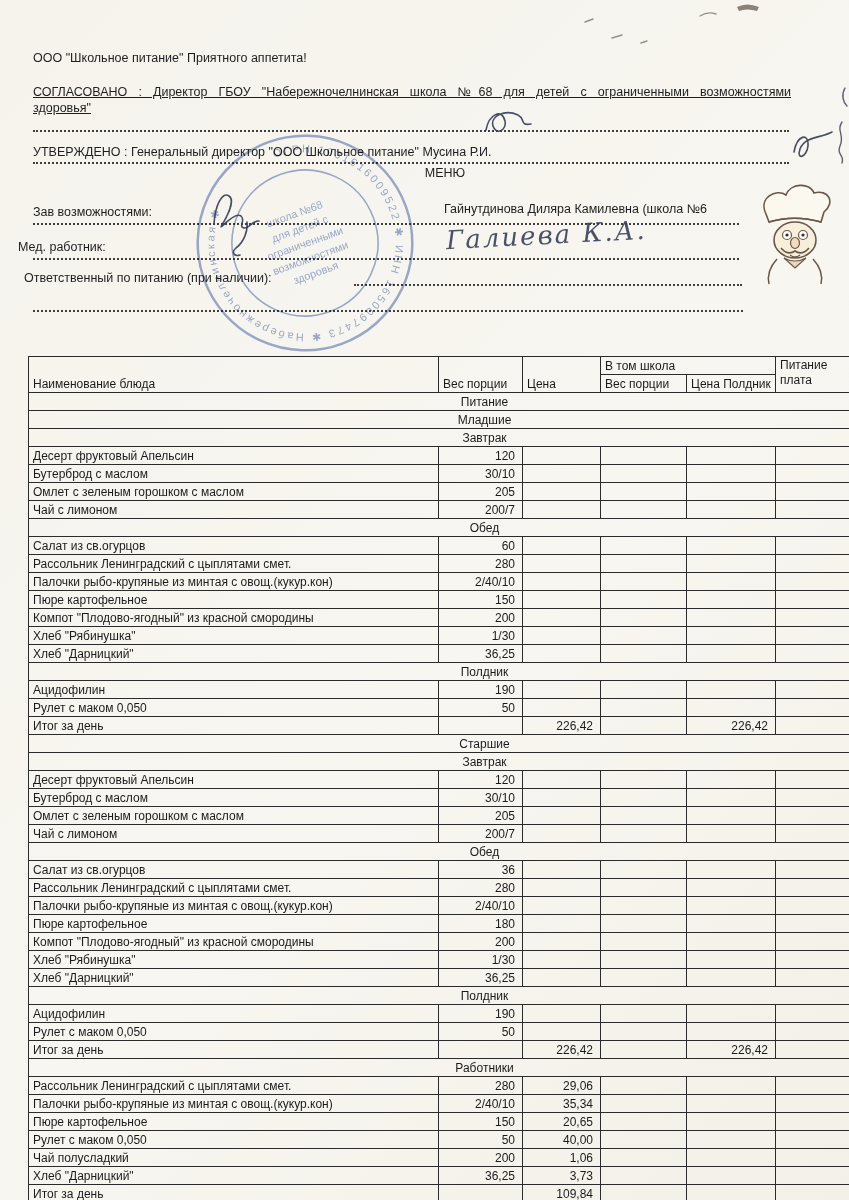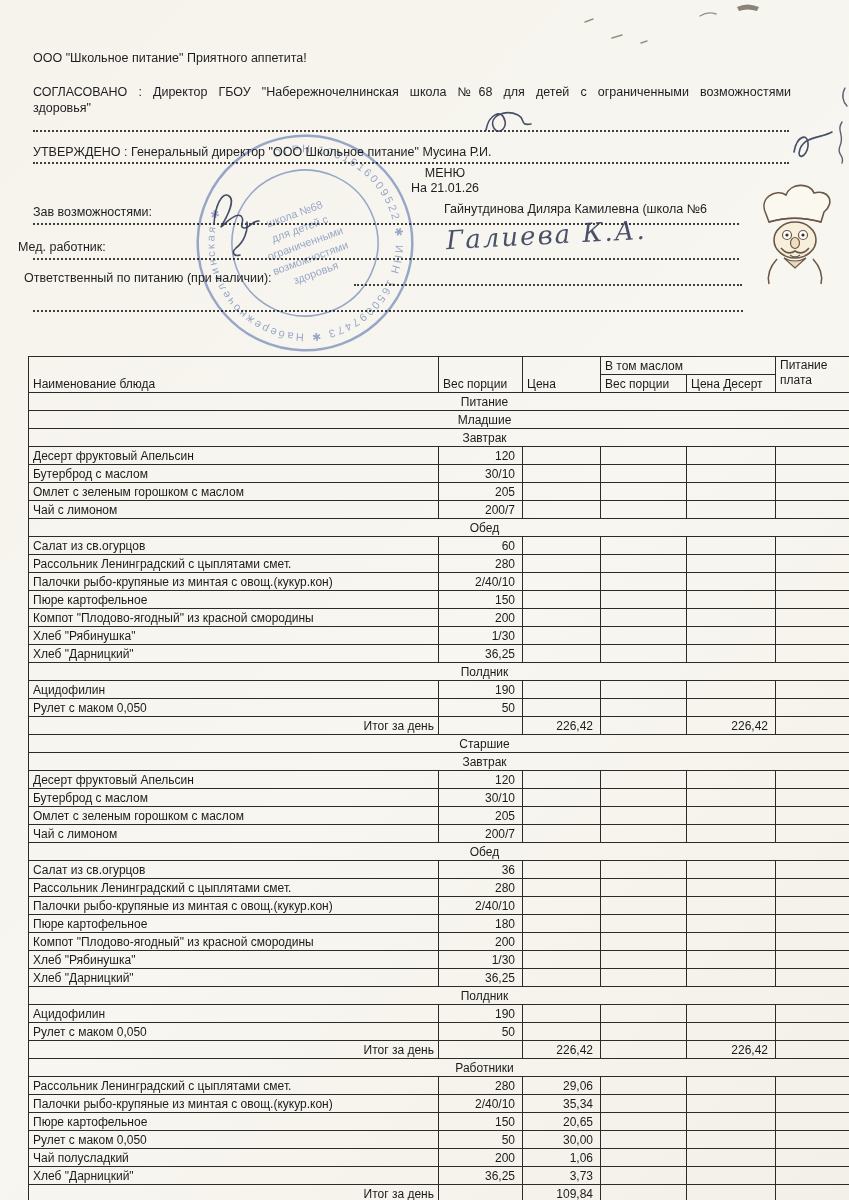--- a/index.html
+++ b/index.html
@@ -26,50 +26,49 @@
   .menu-table th,.menu-table td{
     border:1px solid #2b2b2b;font-size:12px;font-weight:normal;
     padding:1px 4px;line-height:14px;height:15px;overflow:hidden;
     white-space:nowrap;text-align:left;vertical-align:middle;
     background:transparent;color:#1b1b1d;
   }
   .menu-table th.vbot{vertical-align:bottom;}
   .menu-table th.vtop{vertical-align:top;line-height:15px;}
   .menu-table td.num{text-align:right;padding-right:7px;}
   .menu-table td.sec{text-align:center;}
-  .menu-table td.tot{text-align:right;}
+  .menu-table td.tot{text-align:left;}
   
   .stamp{position:absolute;left:180px;top:118px;mix-blend-mode:multiply;}
   .stamp .ln{stroke:var(--stamp,#3d5fae);fill:none;}
   .stamp text{fill:var(--stamp,#3d5fae);stroke:none;font-family:"Liberation Sans",sans-serif;}
   .ink-overlay{position:absolute;left:0;top:0;pointer-events:none;}
   .ink-overlay path{fill:none;stroke:var(--ink,#333c58);stroke-width:1.6;stroke-linecap:round;opacity:.9;}
   .artifacts path{fill:none;stroke:#8b867c;stroke-width:1.4;stroke-linecap:round;}
   .artifacts path.dark{stroke:#4a5068;}
   .artifacts path.smudge{fill:#6e675c;stroke:none;opacity:.8;}
   .chef{position:absolute;left:750px;top:184px;}
 </style>
 </head>
 <body>
 
 <div class="page">
 
   <div class="abs txt" style="left:33px;top:50px;">ООО "Школьное питание" Приятного аппетита!</div>
 
-  <div class="abs txt" style="left:33px;top:84px;width:758px;">
+  <div class="abs txt" style="left:33px;top:84px;width:758px;text-decoration:underline;">
     <span class="just1">СОГЛАСОВАНО : Директор ГБОУ "Набережночелнинская школа №68 для детей с ограниченными возможностями</span>
     <span>здоровья"</span>
   </div>
   <div class="abs dot" style="left:33px;top:130px;width:756px;"></div>
 
   <div class="abs txt" style="left:33px;top:144px;">УТВЕРЖДЕНО : Генеральный директор "ООО Школьное питание" Мусина Р.И.</div>
   <div class="abs dot" style="left:33px;top:162px;width:756px;"></div>
 
   <div class="abs txt center-line" style="top:165px;">МЕНЮ</div>
-  <div class="abs txt center-line" style="top:180px;">На 21.01.26</div>
 
   <div class="abs txt" style="left:33px;top:204px;">Зав возможностями:</div>
   <div class="abs txt" style="left:444px;top:201px;text-align:center;">Гайнутдинова Диляра Камилевна (школа №6</div>
   <div class="abs dot" style="left:33px;top:223px;width:706px;"></div>
 
   <div class="abs txt" style="left:18px;top:239px;">Мед. работник:</div>
   <div class="abs handwrite" style="left:446px;top:220px;">Галиева К.А.</div>
   <div class="abs dot" style="left:33px;top:258px;width:706px;"></div>
 
   <div class="abs txt" style="left:24px;top:270px;">Ответственный по питанию (при наличии):</div>
@@ -131,26 +130,26 @@
         <col style="width:78px">
       <col style="width:86px">
         <col style="width:89px">
         <col style="width:165px">
     </colgroup>
     <thead>
       <tr>
         <th rowspan="2" class="vbot">Наименование блюда</th>
         <th rowspan="2" class="vbot">Вес порции</th>
         <th rowspan="2" class="vbot">Цена</th>
-        <th colspan="2">В том маслом</th>
+        <th colspan="2">В том школа</th>
         <th rowspan="2" class="vtop"><span>Питание</span><br><span>плата</span></th>
       </tr>
       <tr>
         <th>Вес порции</th>
-        <th>Цена Десерт</th>
+        <th>Цена Полдник</th>
       </tr>
     </thead>
     <tbody>
         <tr>
           <td colspan="6" class="sec">Питание</td>
         </tr>
         <tr>
           <td colspan="6" class="sec">Младшие</td>
         </tr>
         <tr>
@@ -421,21 +420,21 @@
           <td class="name">Пюре картофельное</td>
           <td class="num">150</td>
           <td class="num">20,65</td>
           <td class="num"></td>
           <td class="num"></td>
           <td class="num"></td>
         </tr>
         <tr>
           <td class="name">Рулет с маком 0,050</td>
           <td class="num">50</td>
-          <td class="num">30,00</td>
+          <td class="num">40,00</td>
           <td class="num"></td>
           <td class="num"></td>
           <td class="num"></td>
         </tr>
         <tr>
           <td class="name">Чай полусладкий</td>
           <td class="num">200</td>
           <td class="num">1,06</td>
           <td class="num"></td>
           <td class="num"></td>

